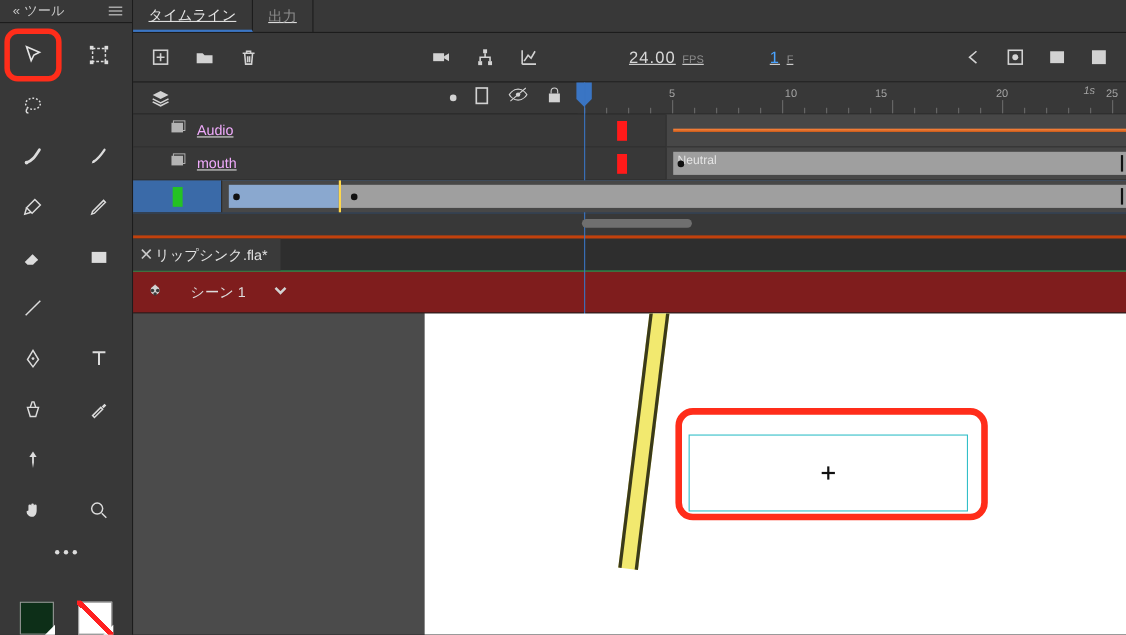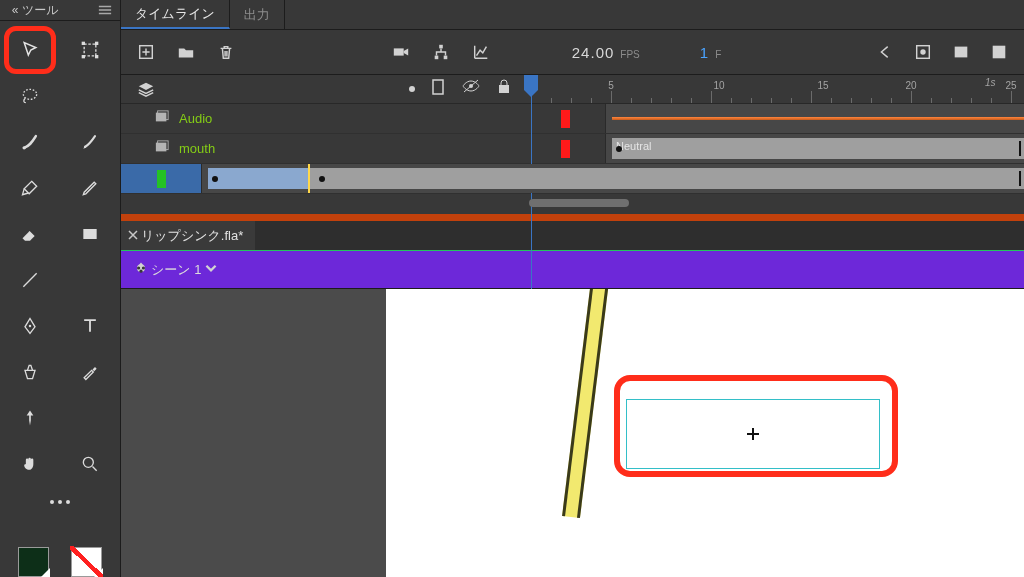--- a/index.html
+++ b/index.html
@@ -19,21 +19,21 @@
   .highlight-ring { position:absolute; width:52px; height:48px; border:5px solid #ff2d1a; border-radius:12px; pointer-events:none; }
   .more-dots { display:flex; gap:4px; }
   .more-dots span { width:4px; height:4px; border-radius:50%; background:#dcdcdc; }
   .swatches-row { width:120px; display:flex; gap:22px; padding:14px 18px 0; }
   .swatch { width:38px; height:30px; border:1px solid #9a9a9a; position:relative; }
   .swatch .corner { position:absolute; right:-2px; bottom:-2px; width:0; height:0; border-left:10px solid transparent; border-bottom:10px solid #fff; }
   .swatch.none::after { content:""; position:absolute; left:-2px; top:-2px; right:-2px; bottom:-2px; background:linear-gradient(to top right, transparent 45%, #ff2020 45%, #ff2020 55%, transparent 55%); }
 
   
   .main { flex:1; display:flex; flex-direction:column; background:#2e2e2e; border-left:1px solid #1c1c1c;}
-  .timeline-panel { background:#383838; border-bottom:7px solid #c2410c; }
+  .timeline-panel { background:#383838; border-bottom:3px solid #c2410c;text-decoration:underline; }
   .panel-tabs { height:30px; display:flex; align-items:stretch; border-bottom:1px solid #1c1c1c; }
   .panel-tab { padding:0 14px; display:flex; align-items:center; font-size:13px; color:#8e8e8e; border-right:1px solid #1c1c1c; }
   .panel-tab.active { color:#e8e8e8; background:#383838; border-bottom:2px solid #3a75c4; }
   .tl-toolbar { height:44px; display:flex; align-items:center; padding:0 14px; gap:18px; }
   .icon-btn { width:22px; height:22px; display:flex; align-items:center; justify-content:center; }
   .icon-btn svg { width:18px; height:18px; stroke:#d2d2d2; fill:none; stroke-width:1.6; }
   .spacer { flex:1; }
   .rate { display:flex; align-items:baseline; gap:6px; }
   .rate .num { color:#d8d8d8; font-size:15px; letter-spacing:1px;}
   .rate .lbl { color:#8c8c8c; font-size:10px; }
@@ -52,21 +52,21 @@
   .ruler .sec { position:absolute; top:2px; font-size:10px; color:#a4a4a4; font-style:italic;}
   .ruler .playhead { position:absolute; top:0; width:14px; height:100%; pointer-events:none; }
   .ruler .playhead .flag { position:absolute; top:0; left:50%; transform:translateX(-50%); width:14px; height:15px; background:#3a75c4; }
   .ruler .playhead .flag::after { content:""; position:absolute; left:0; top:15px; width:0; height:0; border-left:7px solid transparent; border-right:7px solid transparent; border-top:7px solid #3a75c4;}
   .ruler .playline { position:absolute; top:0; width:1px; height:260px; background:#3a75c4; }
 
   .layer-row { height:30px; display:flex; align-items:center; border-bottom:1px solid #303030; }
   .layer-row.selected { background:#3a6aa8; }
   .layer-row .layer-info { width:404px; display:flex; align-items:center; padding-left:34px; gap:10px; }
   .layer-row .layer-icon svg { width:14px; height:14px; fill:#b4b4b4; }
-  .layer-row .layer-name { font-size:13px; color:#84cc16; }
+  .layer-row .layer-name { font-size:13px; color:#f0abfc; }
   .layer-row.selected .layer-name { color:#fff; }
   .layer-row .ind { width:80px; display:flex; justify-content:center; }
   .layer-row .ind .sq { width:9px; height:18px; }
   .layer-row .track { flex:1; position:relative; height:100%; background:#474747; border-left:1px solid #2a2a2a;}
   .seg { position:absolute; top:4px; bottom:4px; }
   .seg.audio { top:13px; bottom:13px; background:linear-gradient(#ff863e,#c75a1a); }
   .seg.grey { background:#9f9f9f; }
   .seg.blue { background:#8aa8cf; }
   .seg .lbl { position:absolute; left:4px; top:2px; font-size:11px; color:#e4e4e4; }
   .seg .kf { position:absolute; top:50%; width:6px; height:6px; border-radius:50%; background:#111; transform:translate(-50%,-50%);}
@@ -75,21 +75,21 @@
   .seg .enddash { position:absolute; right:3px; top:3px; bottom:3px; width:2px; background:#111;}
   .tl-footer { height:20px; display:flex; }
   .tl-footer .pad { width:404px; }
   .tl-footer .scroll { flex:1; position:relative; }
   .tl-footer .thumb { position:absolute; left:4px; top:5px; width:100px; height:8px; border-radius:4px; background:#6f6f6f; }
 
   
   .doc-tabs { height:30px; background:#2e2e2e; display:flex; align-items:center; border-bottom:1px solid #22c55e; }
   .doc-tab { padding:0 12px 0 20px; height:100%; display:flex; align-items:center; gap:8px; font-size:13px; color:#e2e2e2; background:#3a3a3a; position:relative;}
   .doc-tab .x { position:absolute; left:6px; top:8px; width:12px; height:12px; }
-  .scene-bar { height:38px; background:#6d28d9; display:flex; align-items:center; padding:0 12px; gap:2px; font-size:13px; border-bottom:1px solid #1c1c1c;}
+  .scene-bar { height:38px; background:#7f1d1d; display:flex; align-items:center; padding:0 12px; gap:24px; font-size:13px; border-bottom:1px solid #1c1c1c;}
   .scene-bar svg { width:16px; height:16px; }
   .stage-wrap { flex:1; display:flex; background:#262626; }
   .stage-side { width:265px; background:#4b4b4b; }
   .stage { flex:1; background:#fff; position:relative; overflow:hidden;}
   
   .frog { position:absolute; left:220px; bottom:-40px; width:300px; }
   .stick { position:absolute; width:18px; left:176px; top:-10px; bottom:60px; background:#f2e96f; border-left:3px solid #3a3a1a; border-right:3px solid #3a3a1a; transform:rotate(7deg); transform-origin:bottom; }
   .sel-box { position:absolute; border:1px solid #33bfc8; }
   .sel-box .cross { position:absolute; left:50%; top:50%; width:12px; height:12px; transform:translate(-50%,-50%);}
   .sel-box .cross::before,.sel-box .cross::after { content:""; position:absolute; background:#111;}
@@ -404,21 +404,21 @@
             <div class="tick" style="left: 346px;"></div>
             <div class="tick" style="left: 366px;"></div>
             <div class="tick major" style="left: 386px;"></div>
             <div class="tick" style="left: 406px;"></div>
             <div class="tick" style="left: 426px;"></div>
             <div class="tick" style="left: 446px;"></div>
             <div class="tick" style="left: 466px;"></div>
             <div class="tick major" style="left: 486px;"></div>
             <div class="tick-label" style="left: 86px;">5</div>
             <div class="tick-label" style="left: 194px;">10</div>
-            <div class="tick-label" style="left: 298px; text-align: right;">15</div>
+            <div class="tick-label" style="left: 276px; text-align: right;">15</div>
             <div class="tick-label" style="left: 386px;">20</div>
             <div class="tick-label" style="left: 486px;">25</div>
             <div class="sec" style="left: 460px;">1s</div>
           </div>
         <div class="playhead" id="playhead" style="left: -1px;">
             <div class="flag"></div>
           </div>
         <div class="playline" id="playline" style="left: 6px;"></div>
       </div>
     </div>

